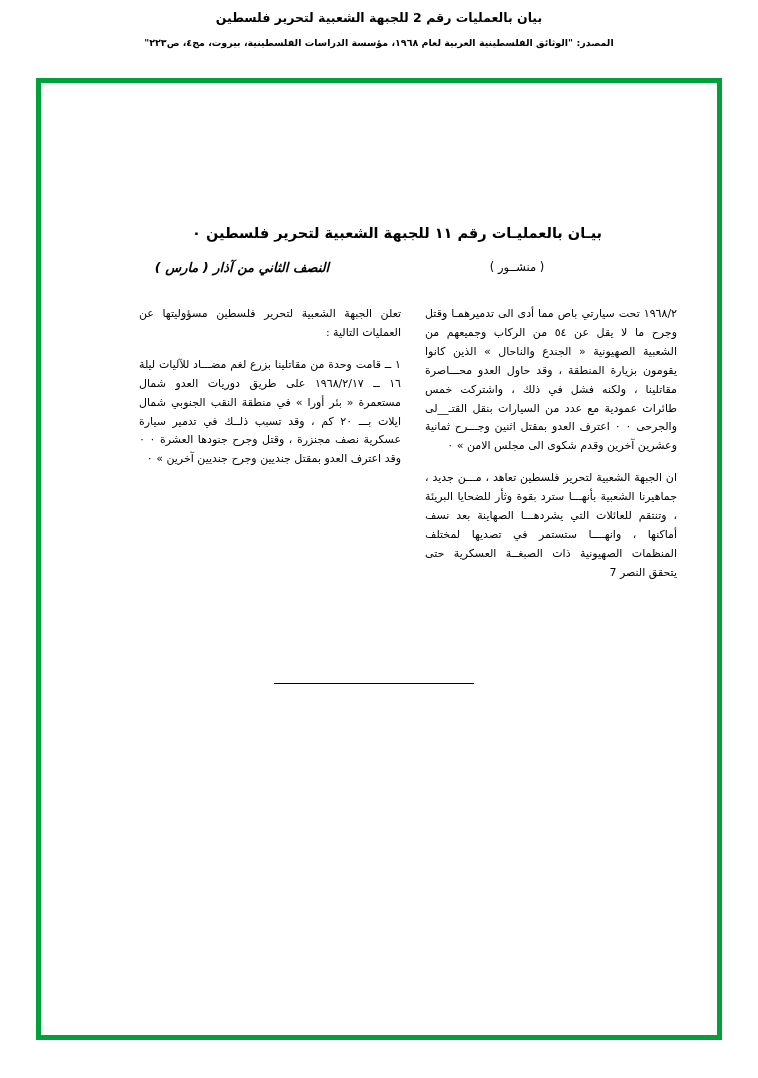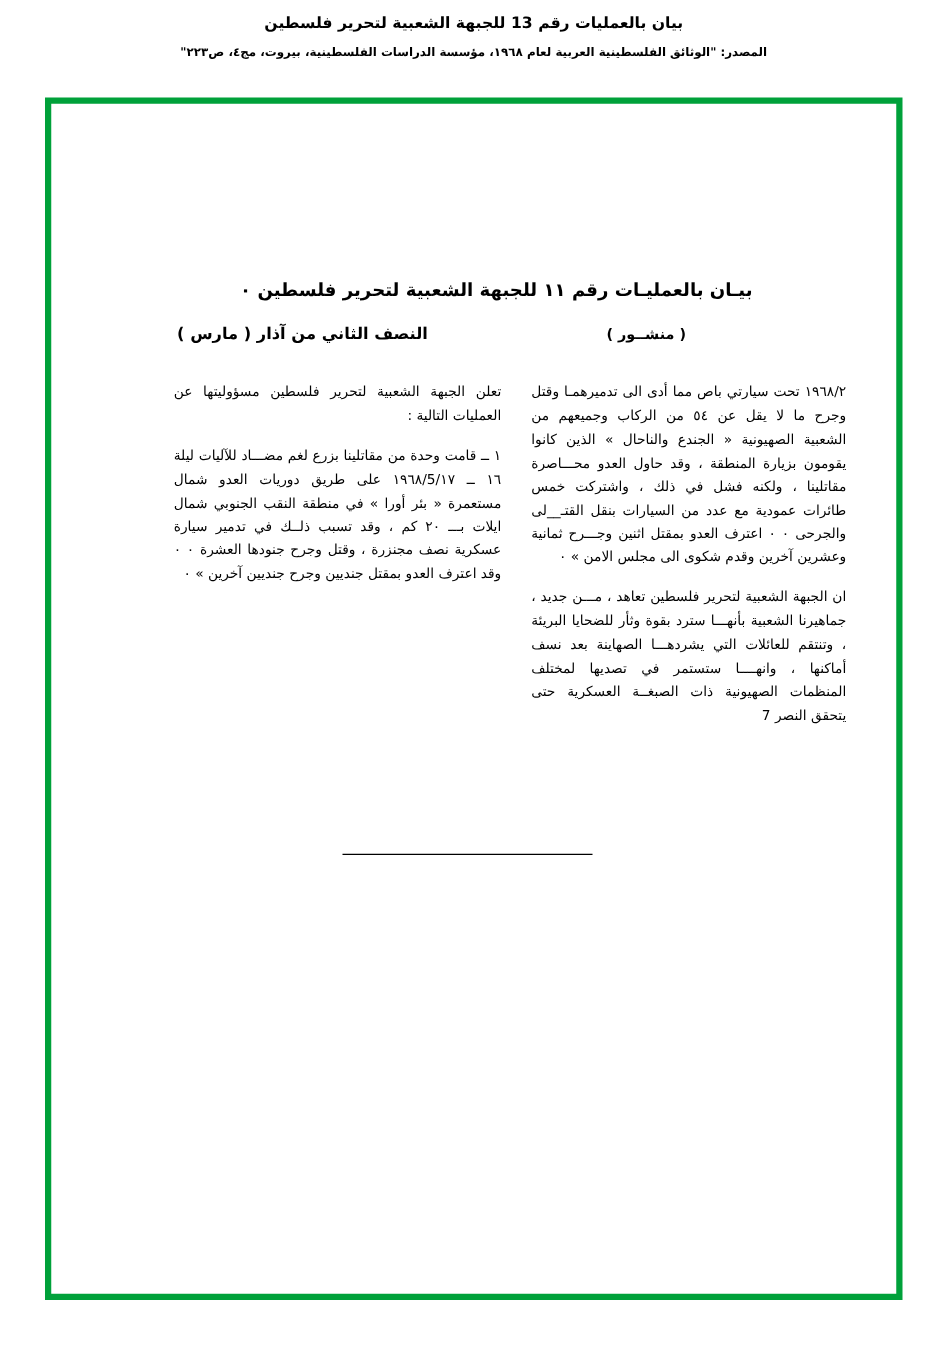--- a/index.html
+++ b/index.html
@@ -72,29 +72,30 @@
     top: 175px;
     right: 340px;
     width: 270px;
     text-align: center;
     direction: rtl;
   }
   .subhead-line {
     font-size: 13px;
     font-weight: bold;
     line-height: 1.5;
+    font-style: italic;
   }
   .marker {
     position: absolute;
     top: 177px;
     right: 110px;
     width: 180px;
     text-align: center;
     font-size: 11.5px;
-    font-weight: bold;
+    font-weight: normal;
     direction: rtl;
   }
   .col {
     position: absolute;
     direction: rtl;
     text-align: justify;
     text-align-last: right;
     font-size: 11px;
     line-height: 1.72;
   }
@@ -118,38 +119,38 @@
     width: 200px;
     border-top: 1px solid #000000;
   }
 </style>
 </head>
 <body>
 
 <div class="page">
 
   <div class="doc-header">
-    <div class="doc-title">بيان بالعمليات رقم 13 للجبهة الشعبية لتحرير فلسطين</div>
+    <div class="doc-title">بيان بالعمليات رقم 2 للجبهة الشعبية لتحرير فلسطين</div>
     <div class="doc-source">المصدر: "الوثائق الفلسطينية العربية لعام ١٩٦٨، مؤسسة الدراسات الفلسطينية، بيروت، مج٤، ص٢٢٣"</div>
   </div>
 
   <div class="green-frame">
     <div class="content">
 
       <div class="headline">بيـان بالعمليـات رقم ١١ للجبهة الشعبية لتحرير فلسطين ٠</div>
 
       <div class="subhead-block">
         <div class="subhead-line">النصف الثاني من آذار ( مارس )</div>
       </div>
 
       <div class="marker">( منشــور )</div>
 
       <div class="col col-right">
         <p>تعلن الجبهة الشعبية لتحرير فلسطين مسؤوليتها عن العمليات التالية :</p>
-        <p>١ ــ قامت وحدة من مقاتلينا بزرع لغم مضـــاد للآليات ليلة ١٦ ــ ١٩٦٨/5/١٧ على طريق دوريات العدو شمال مستعمرة « بئر أورا » في منطقة النقب الجنوبي شمال ايلات بـــ ٢٠ كم ، وقد تسبب ذلــك في تدمير سيارة عسكرية نصف مجنزرة ، وقتل وجرح جنودها العشرة ٠ ٠ وقد اعترف العدو بمقتل جنديين وجرح جنديين آخرين » ٠</p>
+        <p>١ ــ قامت وحدة من مقاتلينا بزرع لغم مضـــاد للآليات ليلة ١٦ ــ ١٩٦٨/٢/١٧ على طريق دوريات العدو شمال مستعمرة « بئر أورا » في منطقة النقب الجنوبي شمال ايلات بـــ ٢٠ كم ، وقد تسبب ذلــك في تدمير سيارة عسكرية نصف مجنزرة ، وقتل وجرح جنودها العشرة ٠ ٠ وقد اعترف العدو بمقتل جنديين وجرح جنديين آخرين » ٠</p>
       </div>
 
       <div class="col col-left">
         <p>١٩٦٨/٢ تحت سيارتي باص مما أدى الى تدميرهمـا وقتل وجرح ما لا يقل عن ٥٤ من الركاب وجميعهم من الشعبية الصهيونية « الجندع والناحال » الذين كانوا يقومون بزيارة المنطقة ، وقد حاول العدو محـــاصرة مقاتلينا ، ولكنه فشل في ذلك ، واشتركت خمس طائرات عمودية مع عدد من السيارات بنقل القتـ__لى والجرحى ٠ ٠ اعترف العدو بمقتل اثنين وجـــرح ثمانية وعشرين آخرين وقدم شكوى الى مجلس الامن » ٠</p>
         <p>ان الجبهة الشعبية لتحرير فلسطين تعاهد ، مـــن جديد ، جماهيرنا الشعبية بأنهـــا سترد بقوة وثأر للضحايا البريئة ، وتنتقم للعائلات التي يشردهـــا الصهاينة بعد نسف أماكنها ، وانهــــا ستستمر في تصديها لمختلف المنظمات الصهيونية ذات الصبغــة العسكرية حتى يتحقق النصر 7</p>
       </div>
 
       <div class="rule"></div>
 
     </div>

